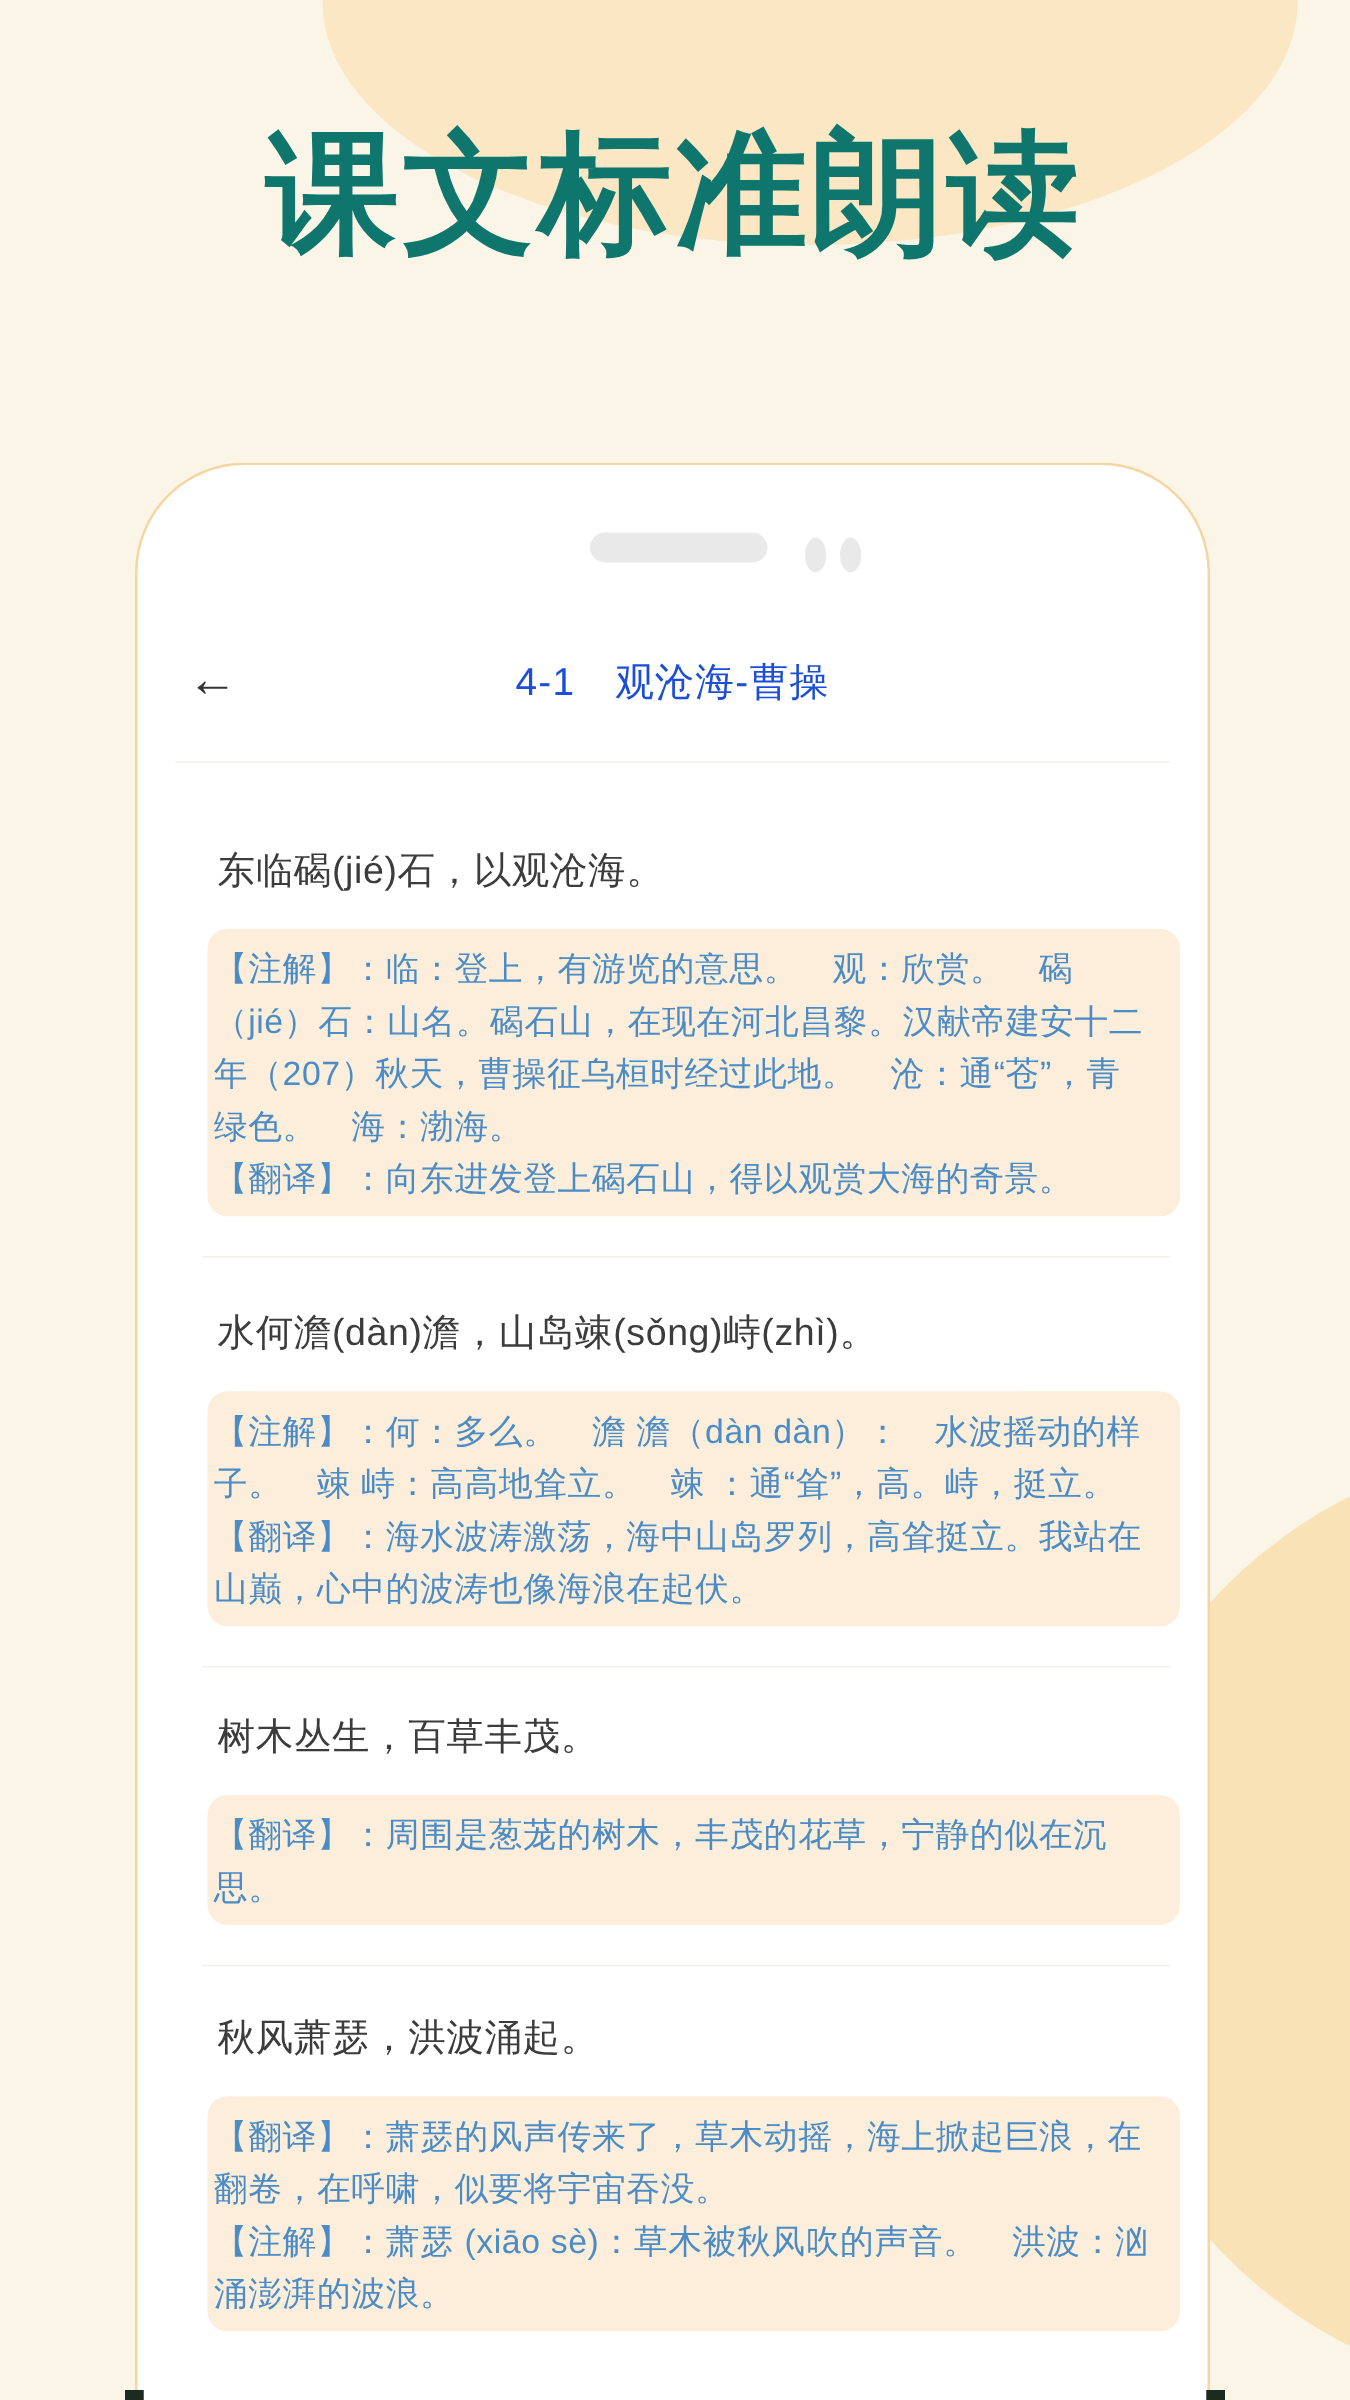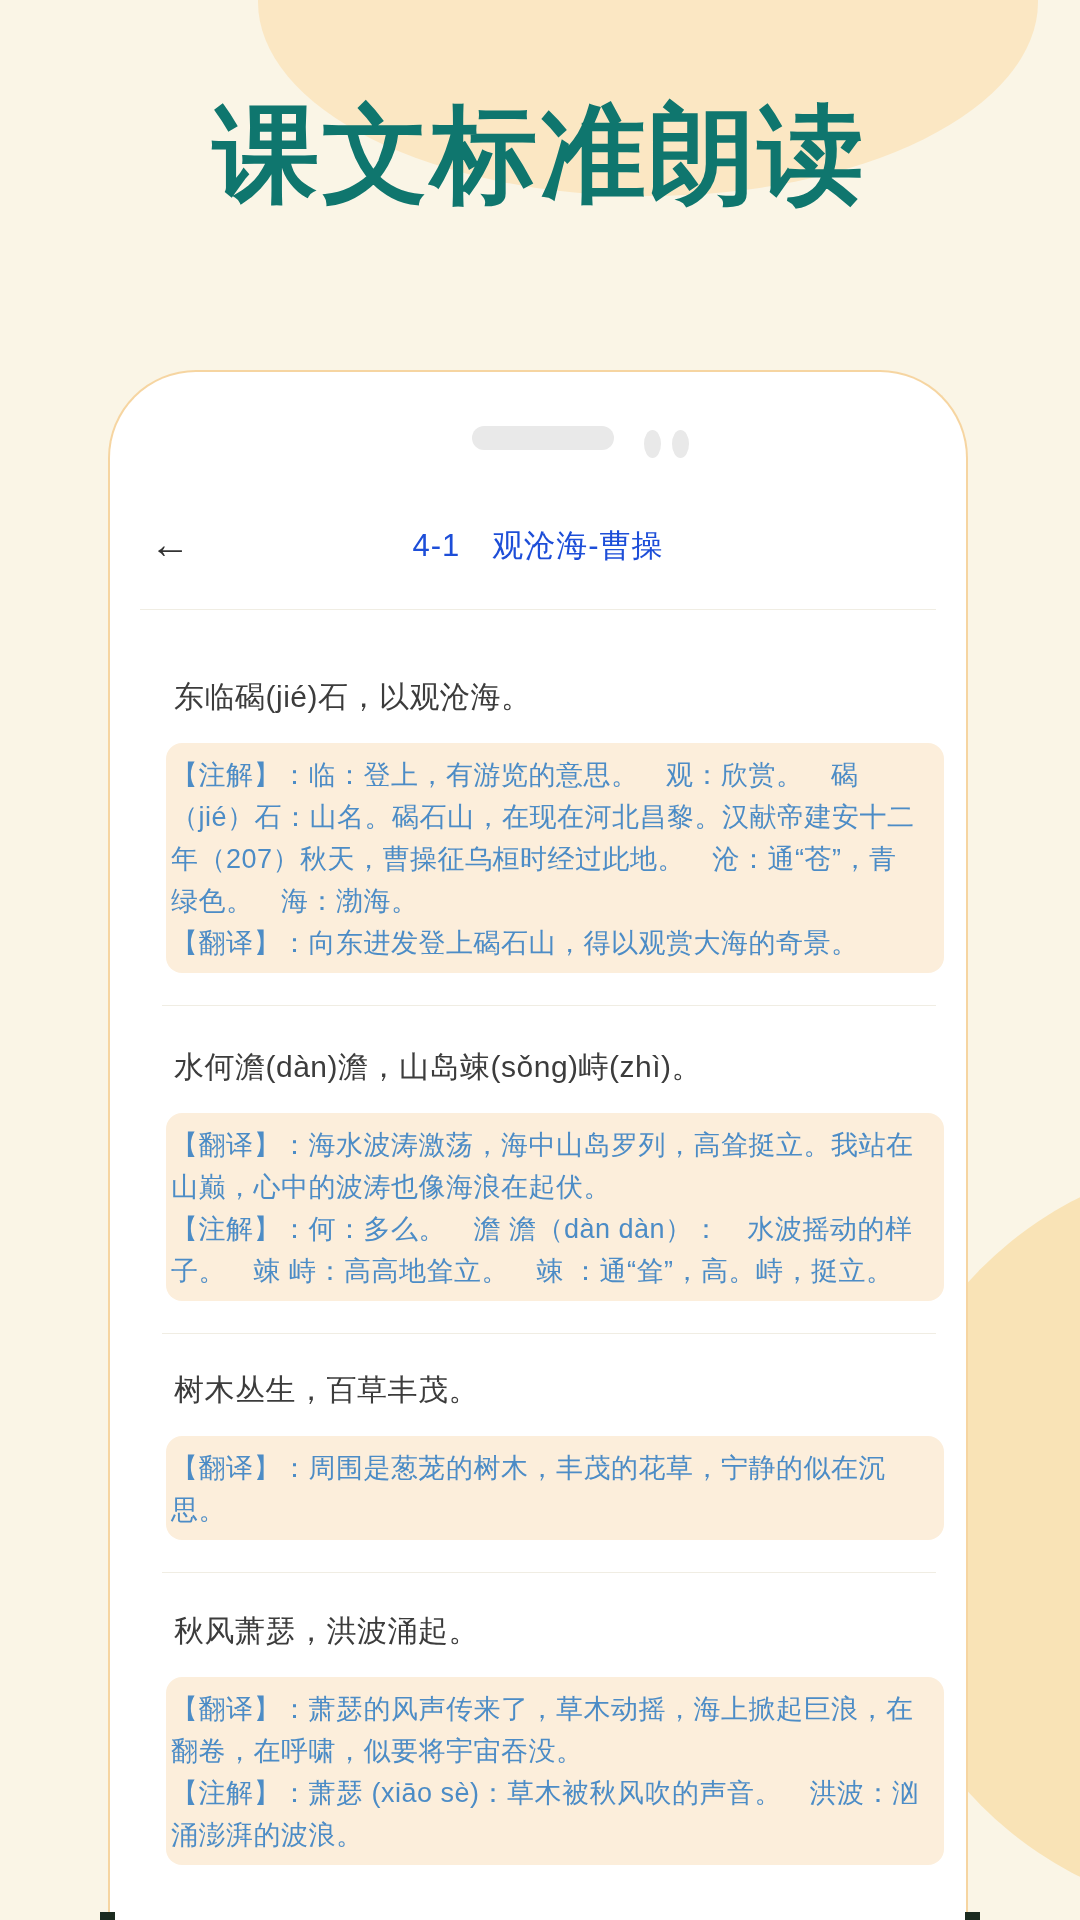--- a/index.html
+++ b/index.html
@@ -109,22 +109,22 @@
 
       <p class="poem p1">东临碣(jié)石，以观沧海。</p>
       <div class="note-box">
         <p>【注解】：临：登上，有游览的意思。　观：欣赏。　碣（jié）石：山名。碣石山，在现在河北昌黎。汉献帝建安十二年（207）秋天，曹操征乌桓时经过此地。　沧：通“苍”，青绿色。　海：渤海。</p>
         <p>【翻译】：向东进发登上碣石山，得以观赏大海的奇景。</p>
       </div>
       <hr class="sec-divider">
 
       <p class="poem p2">水何澹(dàn)澹，山岛竦(sǒng)峙(zhì)。</p>
       <div class="note-box">
+        <p>【注解】：何：多么。　澹 澹（dàn dàn）：　水波摇动的样子。　竦 峙：高高地耸立。　竦 ：通“耸”，高。峙，挺立。</p>
         <p>【翻译】：海水波涛激荡，海中山岛罗列，高耸挺立。我站在山巅，心中的波涛也像海浪在起伏。</p>
-        <p>【注解】：何：多么。　澹 澹（dàn dàn）：　水波摇动的样子。　竦 峙：高高地耸立。　竦 ：通“耸”，高。峙，挺立。</p>
       </div>
       <hr class="sec-divider">
 
       <p class="poem p3">树木丛生，百草丰茂。</p>
       <div class="note-box">
         <p>【翻译】：周围是葱茏的树木，丰茂的花草，宁静的似在沉思。</p>
       </div>
       <hr class="sec-divider">
 
       <p class="poem p4">秋风萧瑟，洪波涌起。</p>

